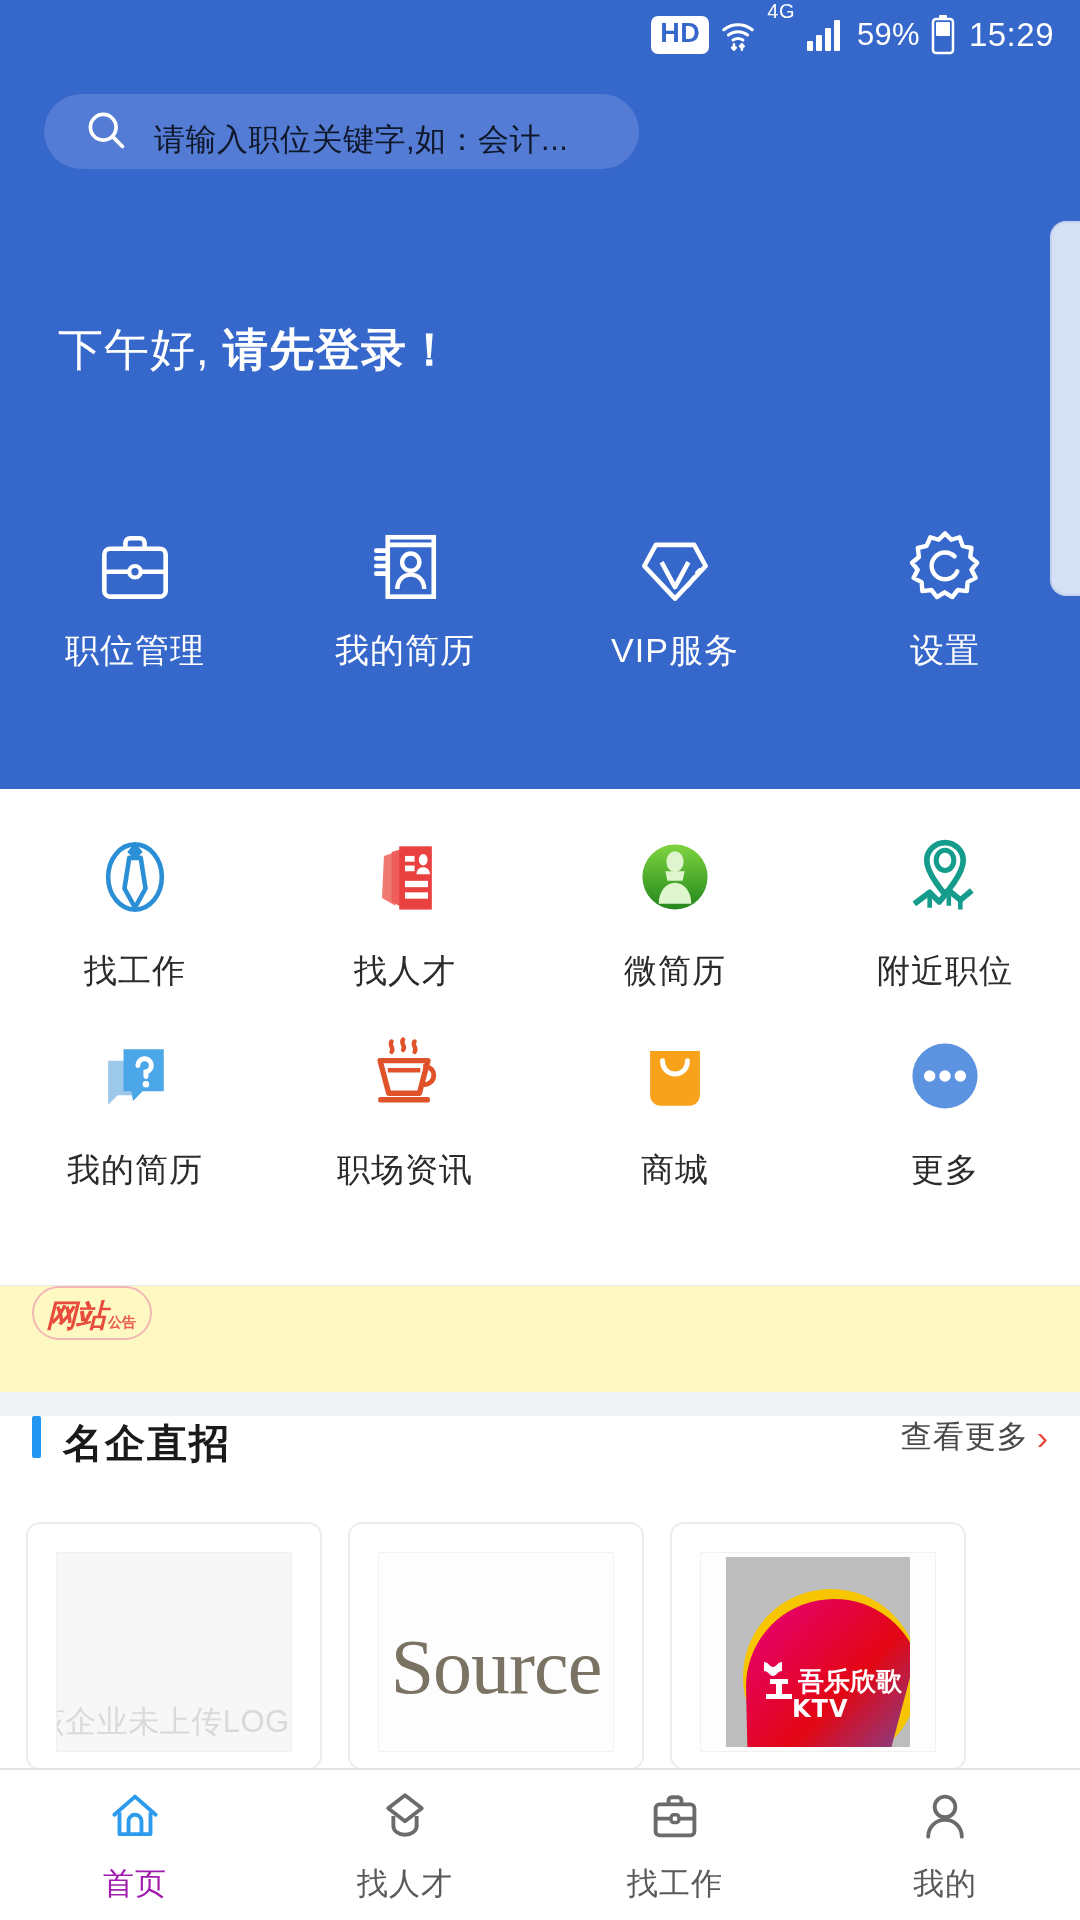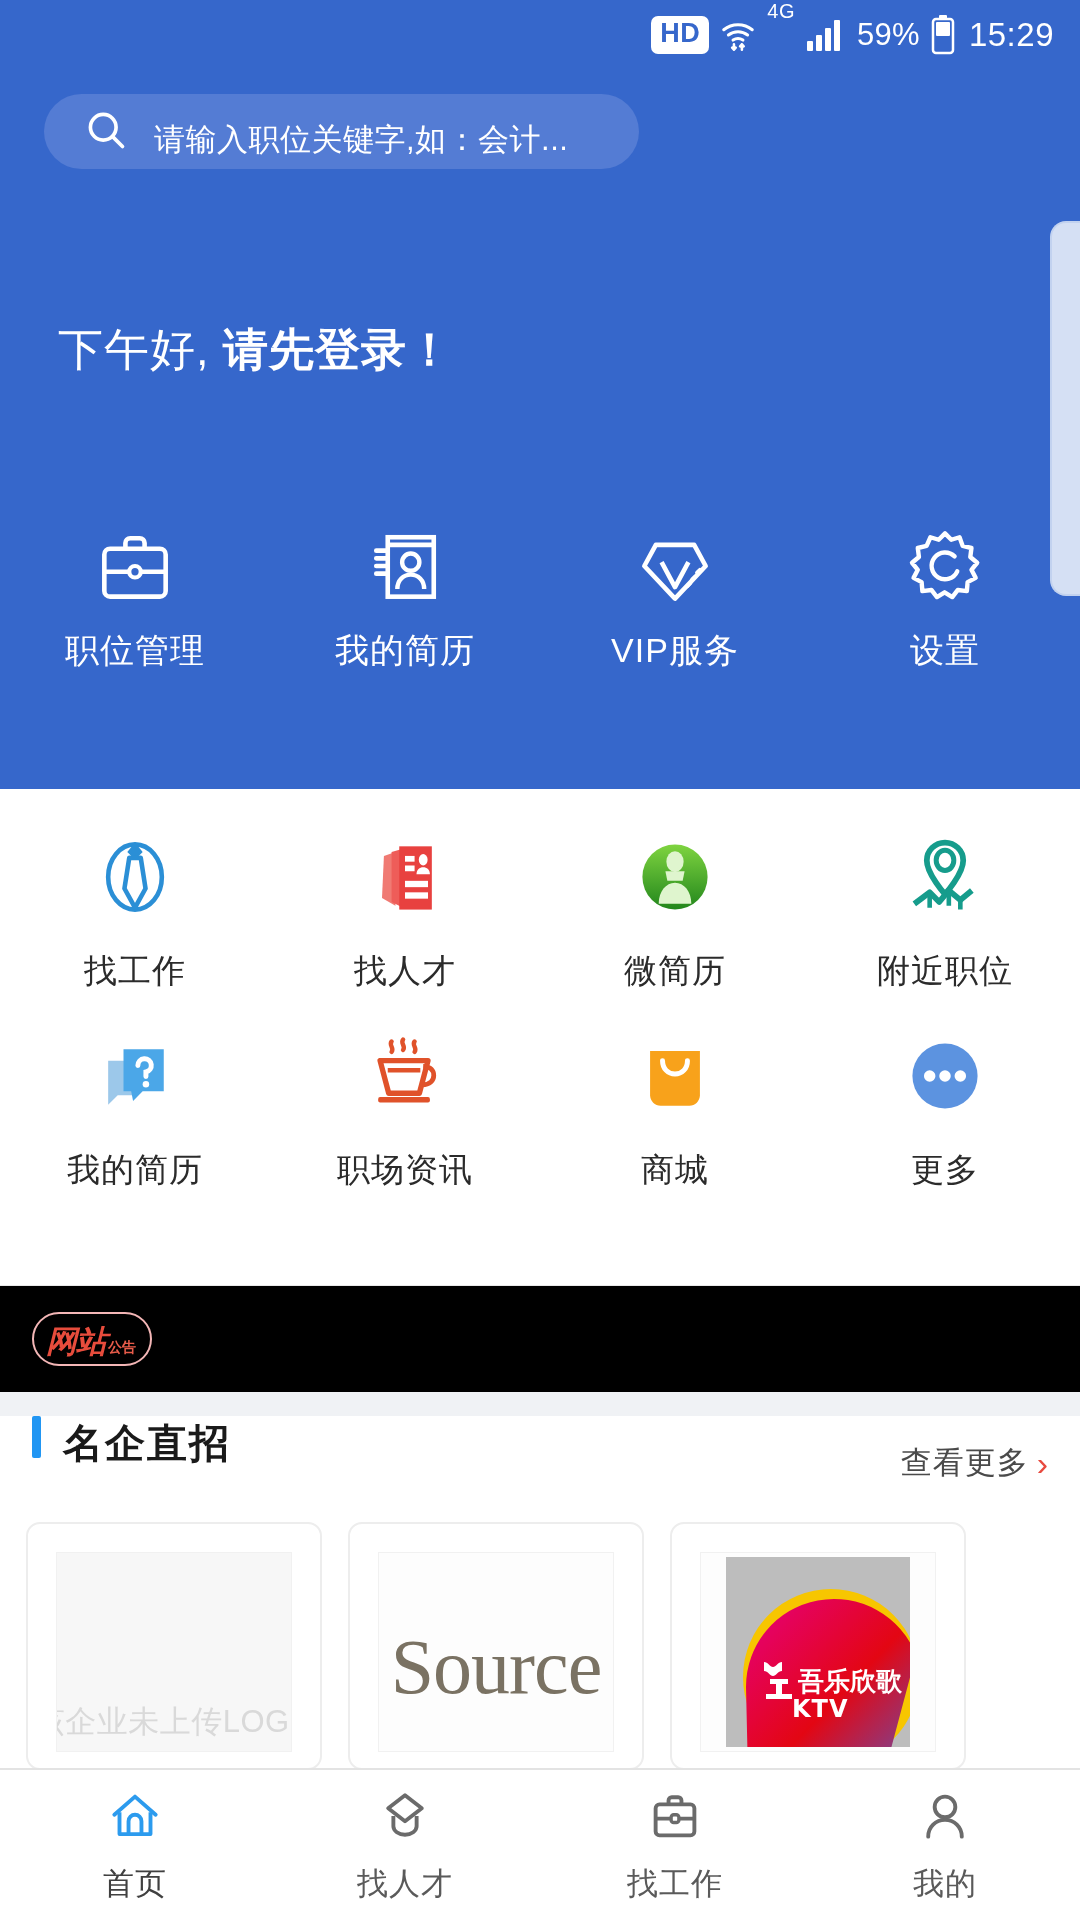--- a/index.html
+++ b/index.html
@@ -28,21 +28,21 @@
   .sb-icon { display:flex; align-items:center; }
   .sb-4g { font-size:20px; font-weight:400; align-self:flex-start; margin-top:0; letter-spacing:0.5px;}
   .sb-pct { font-size:31px; font-weight:500; letter-spacing:0.3px; }
   .sb-time { font-size:33px; font-weight:500; letter-spacing:0.5px; margin-left:3px;}
 
   .searchbar {
     position:absolute; left:44px; top:94px; width:595px; height:75px;
     background:#547CD4; border-radius:38px;
     display:flex; align-items:center; padding-left:40px; gap:26px;
   }
-  .search-ph { color:#ffffff; font-size:31px; white-space:nowrap; letter-spacing:0.5px;margin-top:16px;}
+  .search-ph { color:#0f172a; font-size:31px; white-space:nowrap; letter-spacing:0.5px;margin-top:16px;}
 
   .greeting {
     position:absolute; left:58px; top:320px;
     color:#fff; font-size:45px; letter-spacing:1px; white-space:nowrap;
   }
   .greeting .g1 { font-weight:400; }
   .greeting .g2 { font-weight:700; }
 
   .side-tab {
     position:absolute; right:0; top:221px; width:30px; height:375px;
@@ -68,40 +68,40 @@
   .grid-row { display:flex; width:1080px; margin-bottom:36px; }
   .grid-cell { flex:1; display:flex; flex-direction:column; align-items:center; gap:26px; }
   .grid-cell .label { color:#2b2b2b; font-size:33px; letter-spacing:1px; }
   .icon-box { width:92px; height:92px; display:flex; align-items:center; justify-content:center; }
 
   .divider { position:absolute; left:0; width:1080px; height:1px; background:#e9e9e9; }
 
   
   .announce {
     position:absolute; left:0; top:1286px; width:1080px; height:106px;
-    background:#000000; display:flex; align-items:center; padding-left:32px; gap:30px;font-family:Liberation Serif, serif;
+    background:#fef9c3; display:flex; align-items:flex-start; padding-left:32px; gap:30px;
   }
   .announce-badge {
     border:2px solid #F3B6B6; border-radius:30px; padding:6px 14px 7px 12px;
     display:flex; align-items:flex-end; gap:2px; height:54px;
   }
   .ab-main { color:#E74C3C; font-size:31px; font-weight:700; font-style:italic; line-height:1; letter-spacing:-1px;}
   .ab-sub  { color:#E85C4A; font-size:14px; font-weight:700; line-height:1; padding-bottom:2px;}
   .announce-text { color:#5a5a5a; font-size:33px; letter-spacing:1px; }
 
   .gap-band { position:absolute; left:0; top:1392px; width:1080px; height:24px; background:#F0F2F5; }
 
   
   .section-head {
     position:absolute; left:0; top:1416px; width:1080px; height:106px;
     background:#fff; display:flex; align-items:flex-start; padding:0 32px;
   }
   .sh-bar { width:9px; height:42px; background:#2196F3; border-radius:2px; margin-right:22px; }
   .sh-title { font-size:40px; font-weight:700; color:#1a1a1a; letter-spacing:2px; }
-  .sh-more { margin-left:auto; display:flex; align-items:center; gap:8px;margin-top:26px; }
+  .sh-more { margin-left:auto; display:flex; align-items:center; gap:8px; }
   .sh-more-text { font-size:31px; color:#4a4a4a; letter-spacing:1px; }
   .sh-chev { color:#E84A3F; font-size:34px; font-weight:400; line-height:1; }
 
   
   .cards {
     position:absolute; left:0; top:1522px; width:1080px; height:248px;
     background:#fff; display:flex; gap:26px; padding:0 26px; overflow:hidden;
   }
   .card {
     flex:0 0 296px; height:248px; background:#fff;
@@ -124,21 +124,21 @@
     display:flex; align-items:flex-end; justify-content:center; position:relative; overflow:hidden;
   }
 
   
   .tabbar {
     position:absolute; left:0; bottom:0; width:1080px; height:152px;
     background:#fff; border-top:2px solid #e3e3e3; display:flex;
   }
   .tab { flex:1; display:flex; flex-direction:column; align-items:center; justify-content:center; gap:12px; }
   .tab .label { font-size:31px; letter-spacing:1px; color:#5a5a5a; }
-  .tab.active .label { color:#404040; }
+  .tab.active .label { color:#a21caf; }
 </style>
 </head>
 <body>
 
 <div id="app">
 
   <div class="hero">
 
     <div class="statusbar">
       <span class="hd-badge">HD</span>

